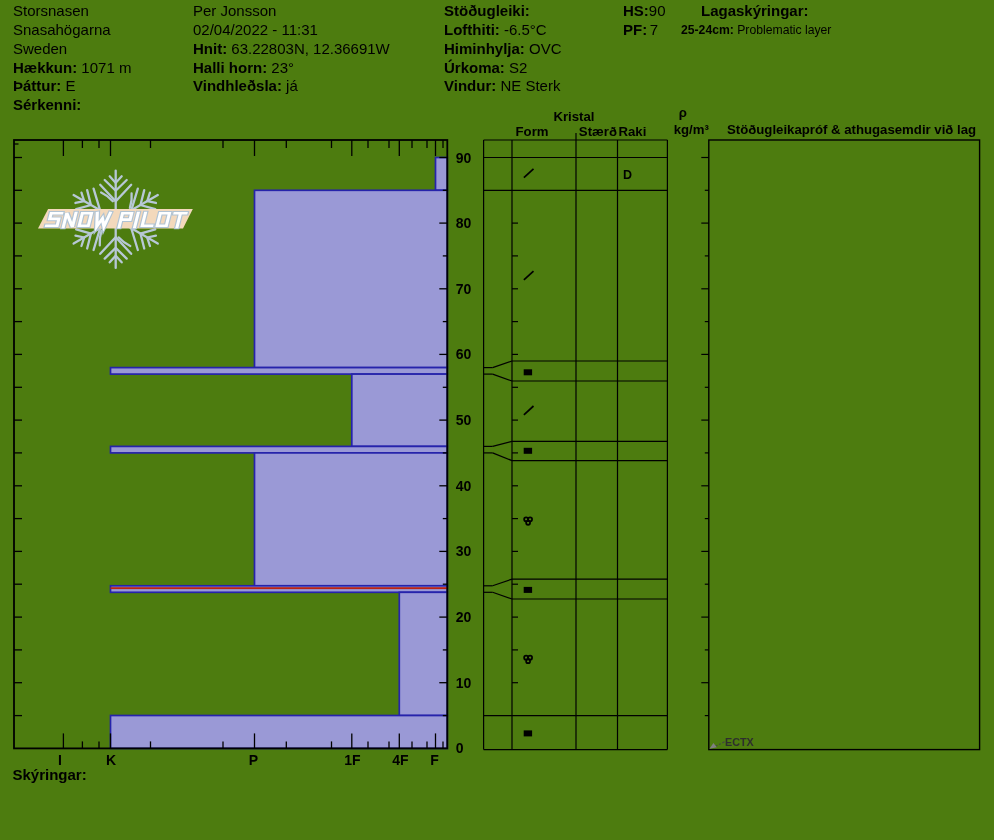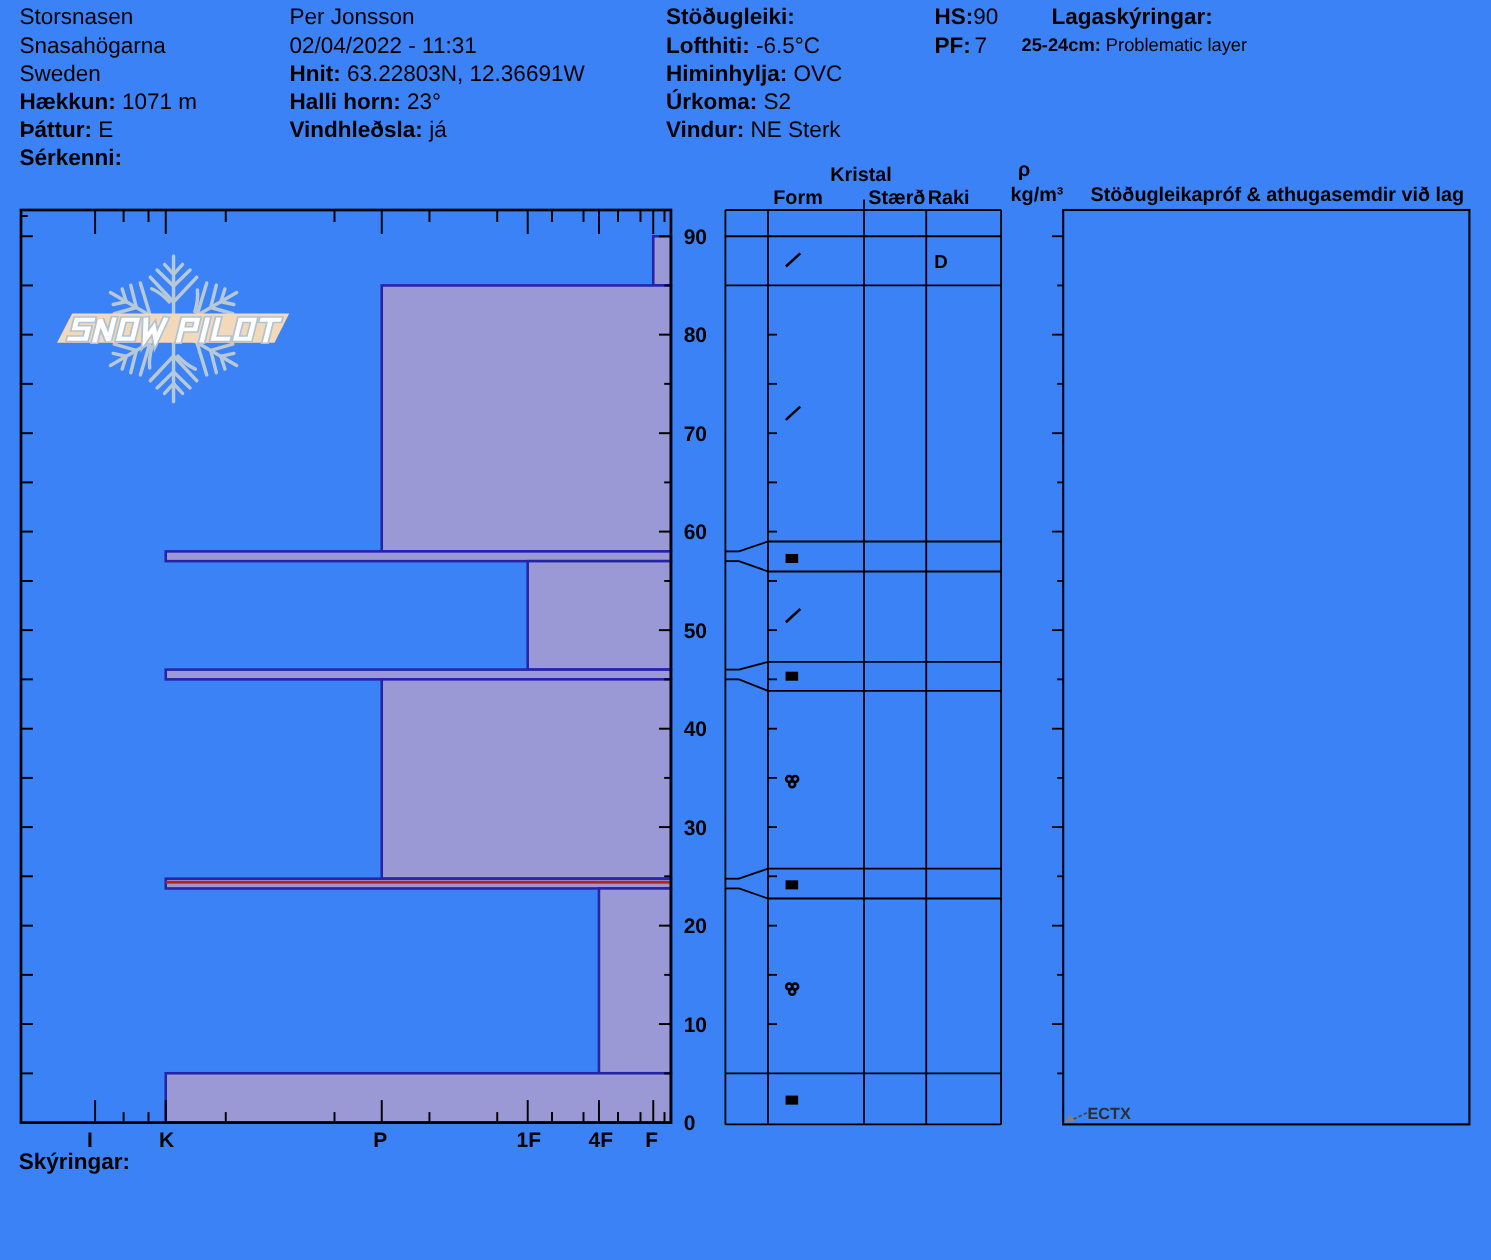--- a/index.html
+++ b/index.html
@@ -1,15 +1,15 @@
 <!DOCTYPE html>
 <html><head><meta charset="utf-8"><style>
 html,body{margin:0;padding:0;background:#ffffff;}
 *{font-family:"Liberation Sans", sans-serif;}
-.wrap{position:relative;width:994px;height:840px;background:#3b82f6;overflow:hidden;}
+.wrap{position:relative;width:994px;height:840px;background:#4d7c0f;overflow:hidden;}
 </style></head><body>
 <div class="wrap">
 <svg width="994" height="840" viewBox="0 0 994 840" xmlns="http://www.w3.org/2000/svg">
 
 <g>
 <text x="13" y="16.2" font-size="15">Storsnasen</text>
 <text x="13" y="35.0" font-size="15">Snasahögarna</text>
 <text x="13" y="53.8" font-size="15">Sweden</text>
 <text x="13" y="72.6" font-size="15"><tspan font-weight="bold">Hækkun:</tspan><tspan> 1071 m</tspan></text>
 <text x="13" y="91.4" font-size="15"><tspan font-weight="bold">Þáttur:</tspan><tspan> E</tspan></text>

